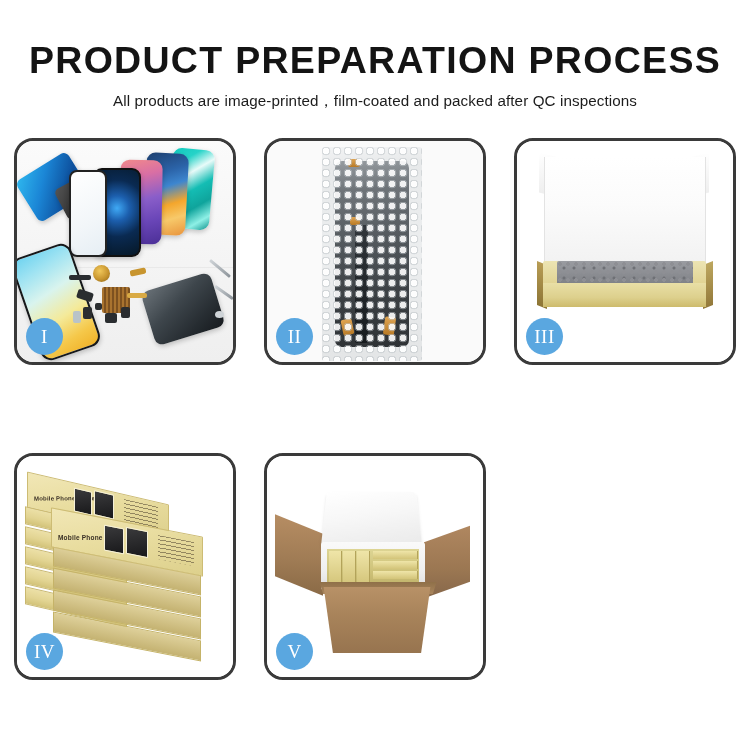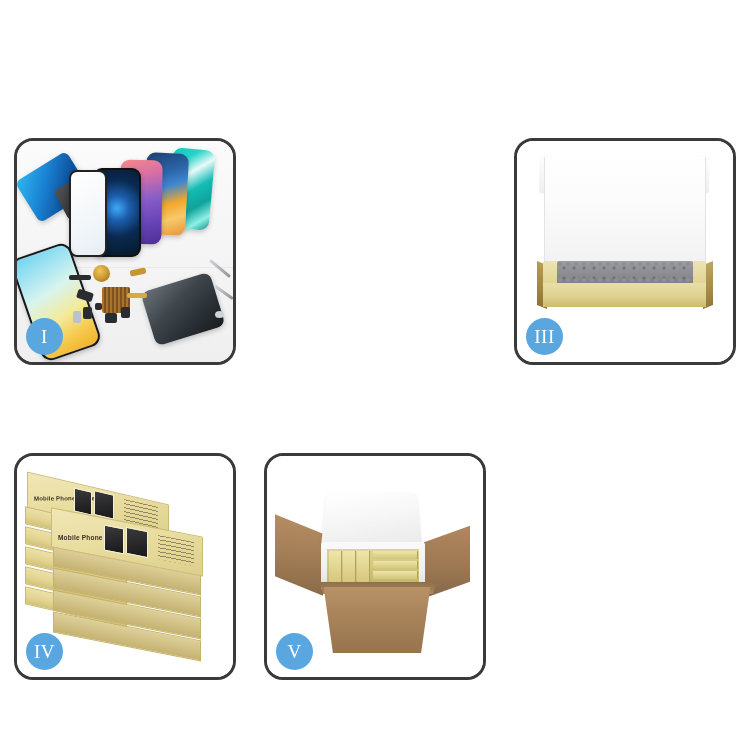--- a/index.html
+++ b/index.html
@@ -383,20 +383,22 @@
   .tapeB {
     position: absolute; left: 38px; top: 148px; width: 17px; height: 22px;
     background: rgba(140,110,74,0.5);
     transform: skewY(18deg);
   }
 </style>
 </head>
 <body>
 
 <div class="header">
+  <h1 class="title">PRODUCT PREPARATION PROCESS</h1>
+  <p class="subtitle">All products are image-printed，film-coated and packed after QC inspections</p>
 </div>
 
 <div class="grid">
 
   <div class="panel r0 c0">
     <div class="photo">
       <div class="p1bg"></div>
       <div class="ph ph-f"></div>
       <div class="ph ph-g"></div>
       <div class="ph ph-a"></div>
@@ -418,20 +420,35 @@
       <div class="chip dark" style="left:88px; top:172px; width:12px; height:10px;"></div>
       <div class="chip dark" style="left:104px; top:166px; width:9px; height:11px;"></div>
       <div class="chip dark" style="left:78px; top:162px; width:7px; height:7px;"></div>
       <div class="tool" style="left:190px; top:126px; width:26px; height:3px; transform:rotate(40deg);"></div>
       <div class="tool" style="left:196px; top:150px; width:22px; height:3px; transform:rotate(35deg);"></div>
       <div class="chip" style="left:198px; top:170px; width:9px; height:7px; background:#cfd4d8; border-radius:50%;"></div>
     </div>
     <div class="badge">I</div>
   </div>
 
+  <div class="panel r0 c1">
+    <div class="photo">
+      <div class="p2bg"></div>
+      <div class="bubblebag">
+        <div class="screenin"></div>
+        <div class="flex1"></div>
+        <div class="tabg" style="left:26px; top:12px; width:12px; height:8px;"></div>
+        <div class="tabg" style="left:28px; top:70px; width:10px; height:8px;"></div>
+        <div class="tabg" style="left:20px; top:172px; width:11px; height:16px; transform:rotate(-12deg);"></div>
+        <div class="tabg" style="left:62px; top:170px; width:11px; height:18px; transform:rotate(8deg);"></div>
+        <div class="bubbles"></div>
+      </div>
+    </div>
+    <div class="badge">II</div>
+  </div>
 
   <div class="panel r0 c2">
     <div class="photo">
       <div class="p3bg"></div>
       <div class="wlid-l"></div>
       <div class="wlid-r"></div>
       <div class="wbox-back"></div>
       <div class="ylw-sideL"></div>
       <div class="ylw-sideR"></div>
       <div class="ylwtray"></div>

